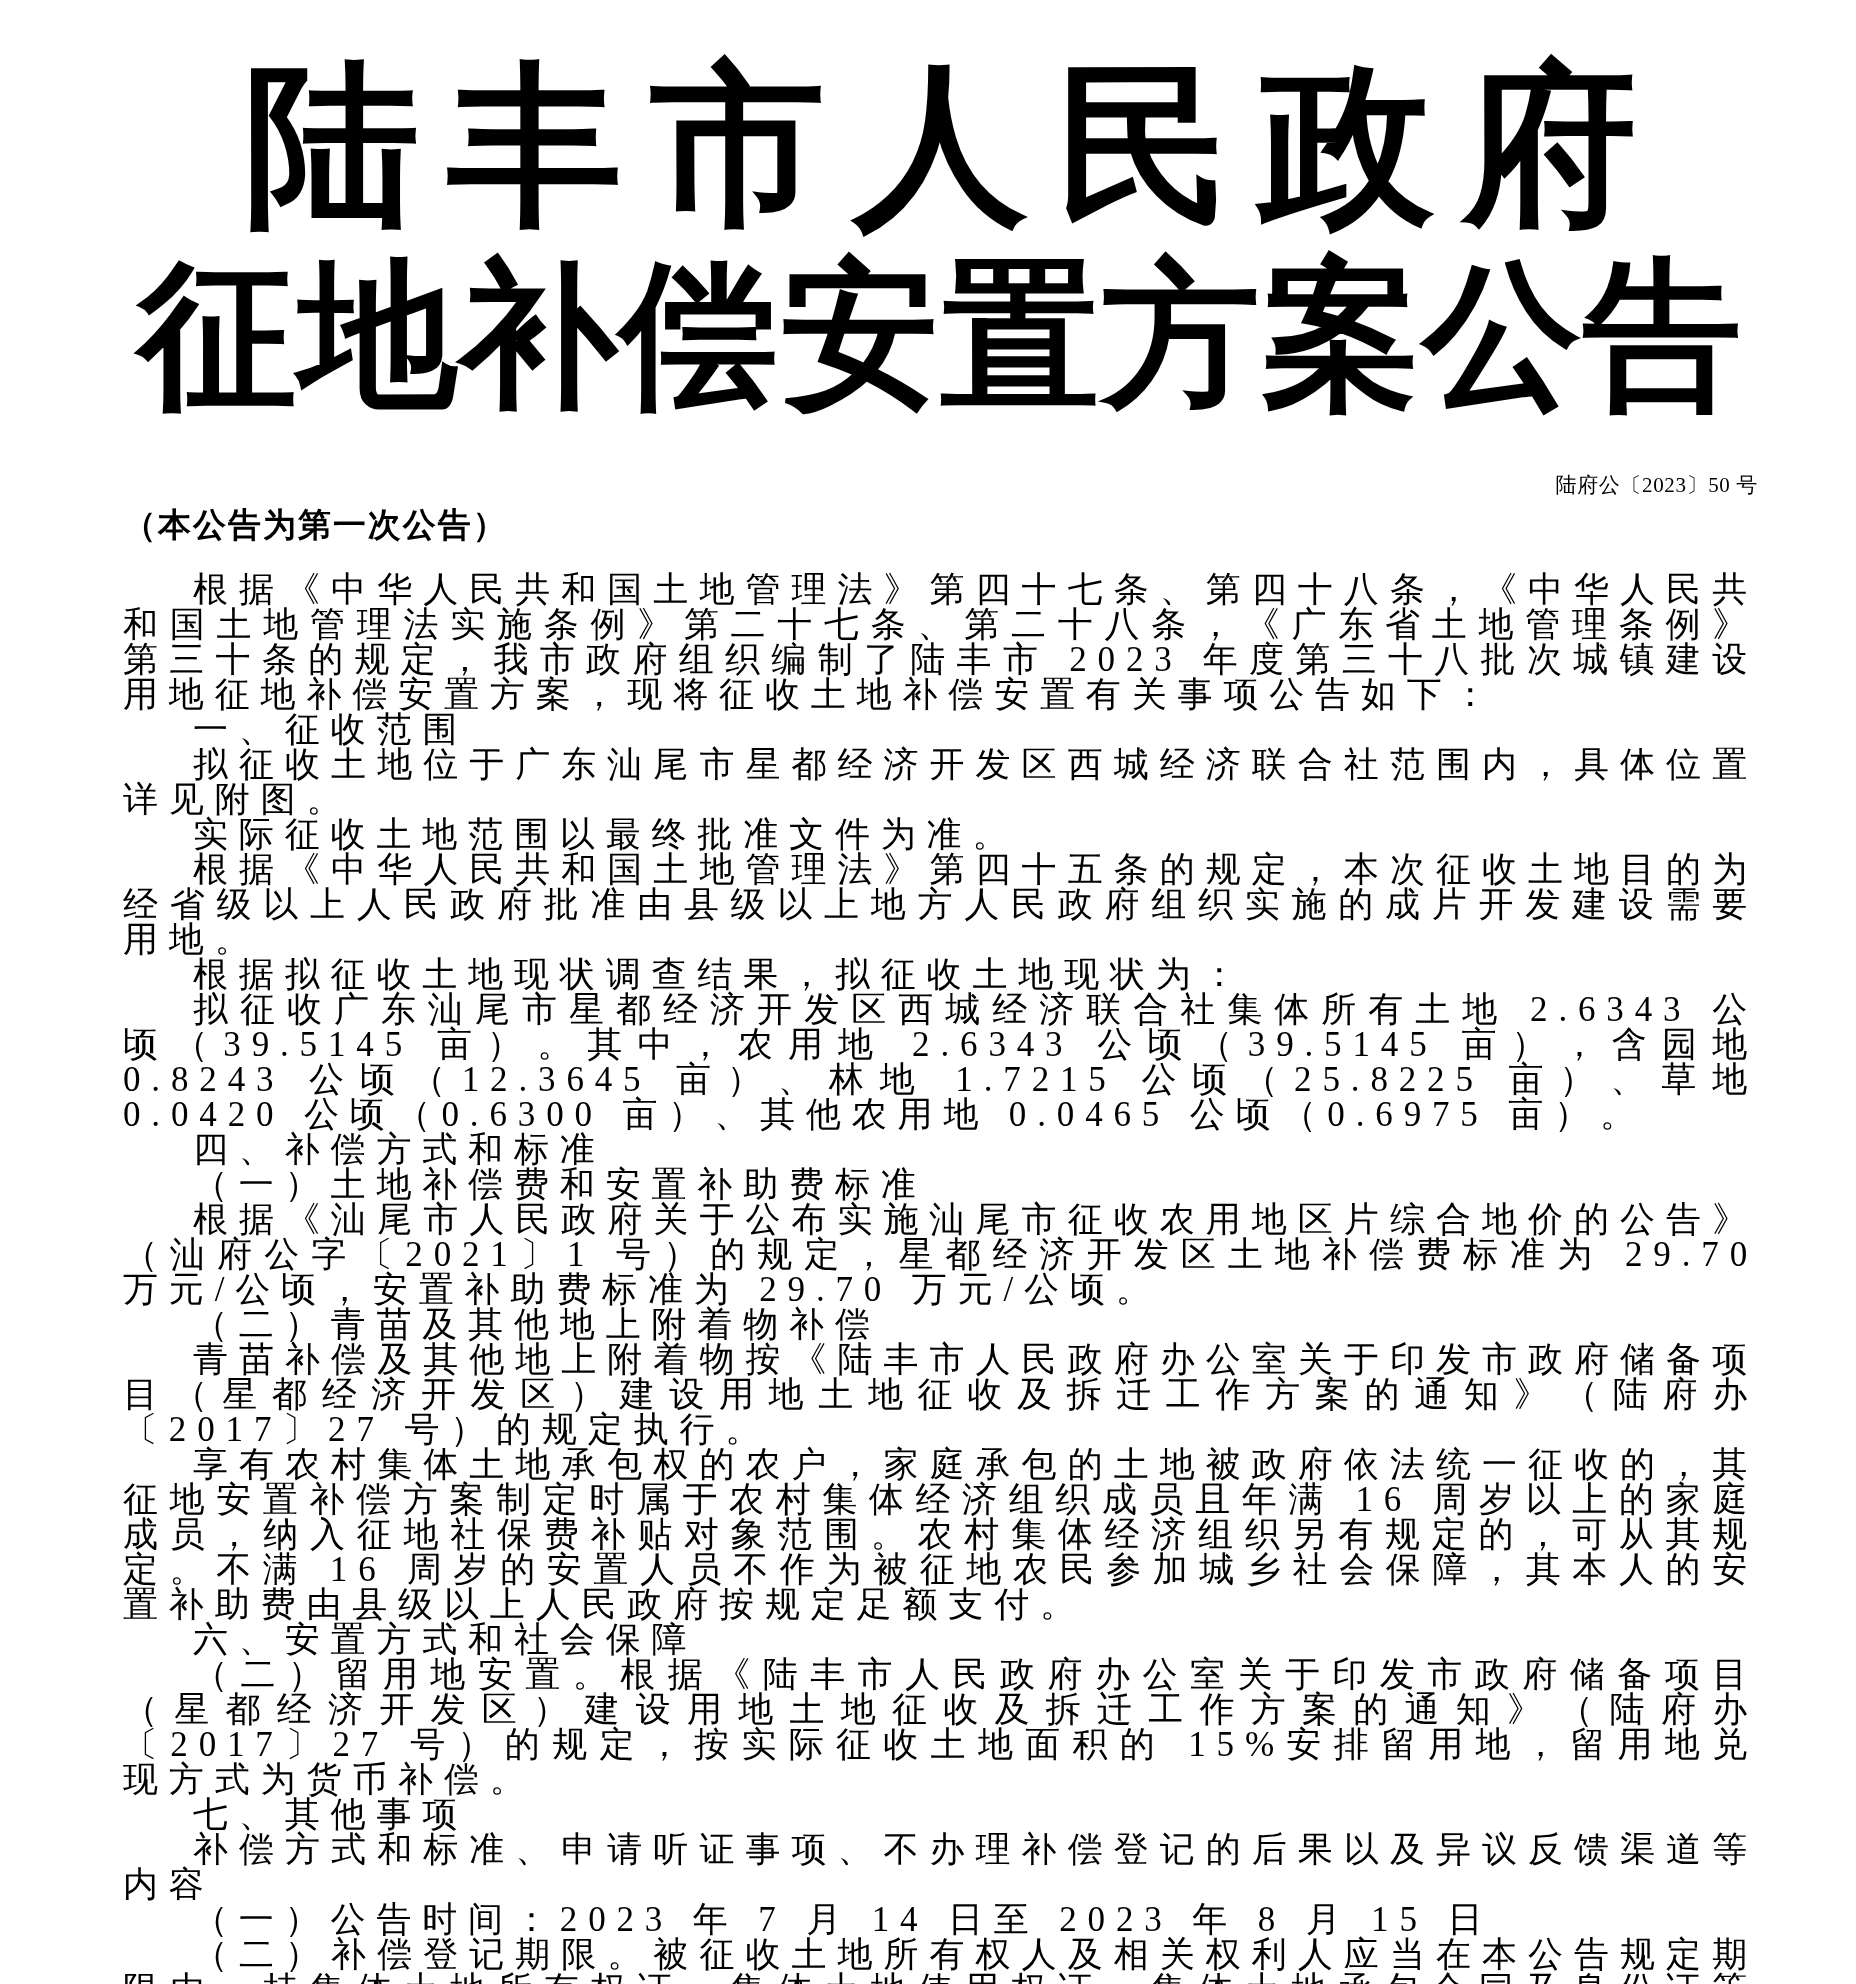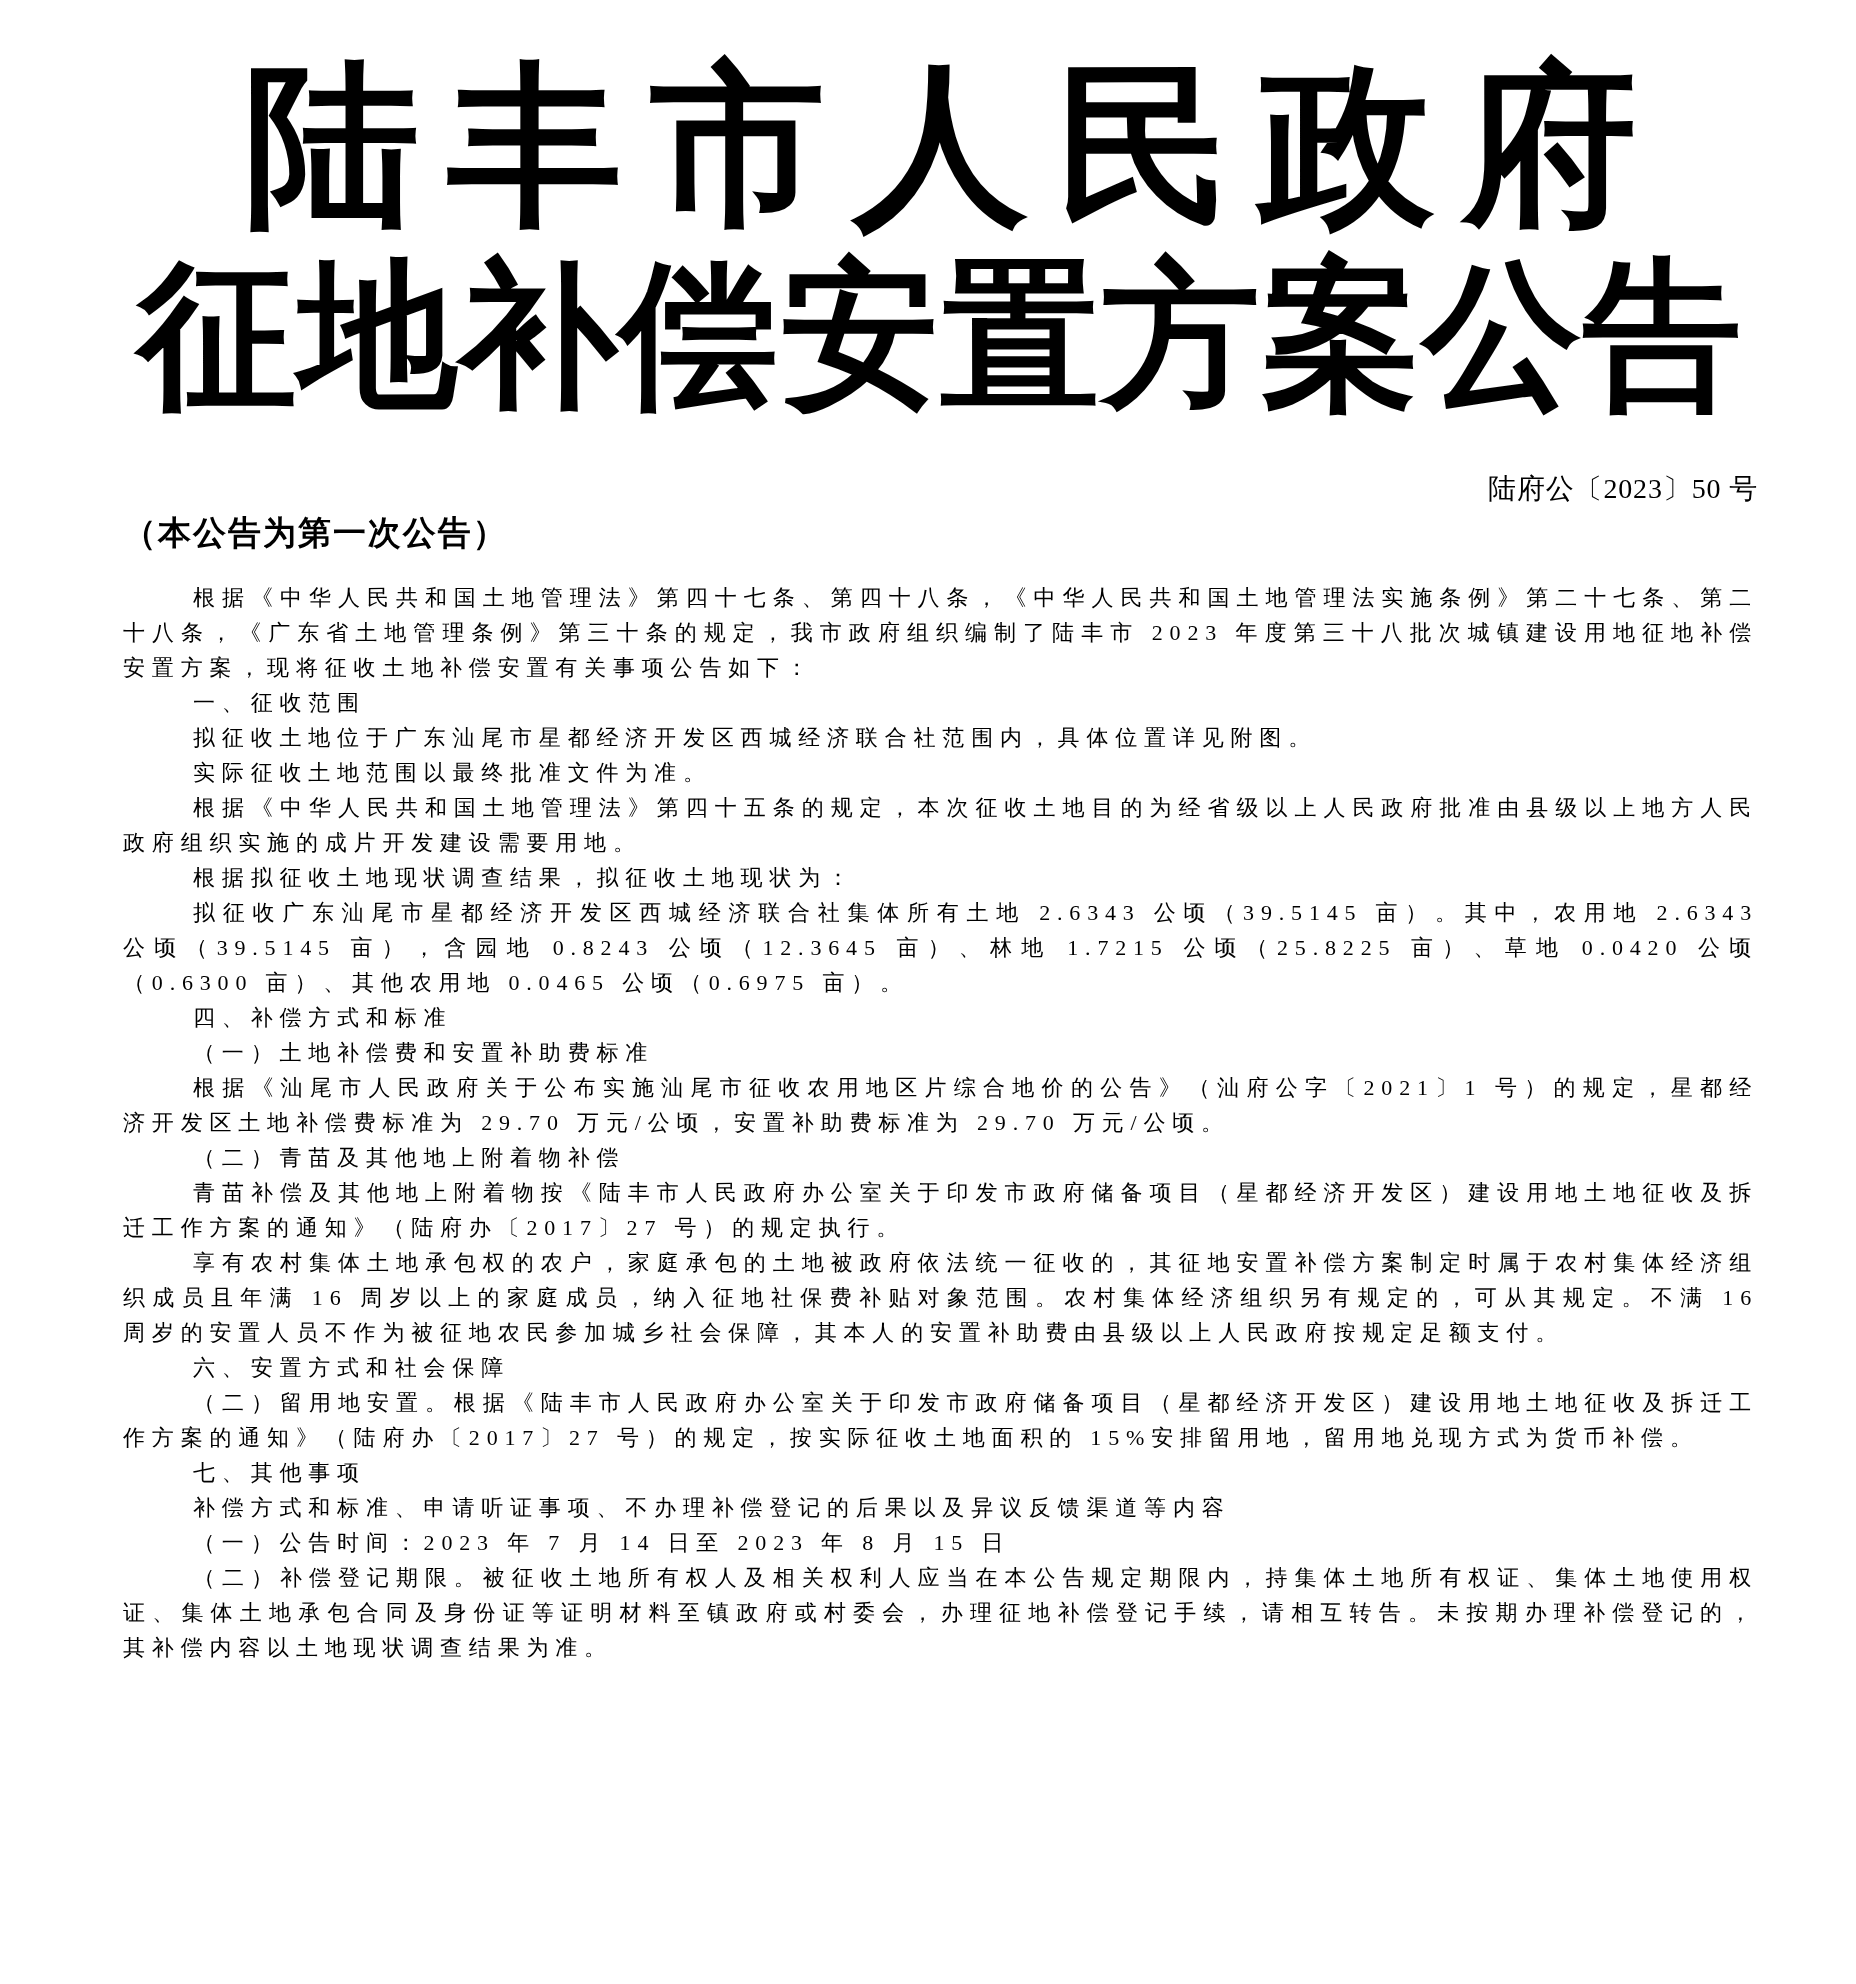--- a/index.html
+++ b/index.html
@@ -27,36 +27,36 @@
     font-size: 159px;
     line-height: 1.0;
     font-weight: 900;
     letter-spacing: 0.01em;
     margin-top: 22px;
     white-space: nowrap;
   }
   .doc-number {
     margin-top: 58px;
     text-align: right;
-    font-size: 28px;
+    font-size: 21px;
     line-height: 1.1;
     letter-spacing: 0.03em;
   }
   .subtitle {
     margin-top: 10px;
     text-align: left;
     font-size: 33px;
     font-weight: bold;
     line-height: 1.15;
     letter-spacing: 0.06em;
   }
   .body-text { margin-top: 27px; }
   .para {
     margin: 0;
-    font-size: 22px;
+    font-size: 35px;
     line-height: 35px;
     letter-spacing: 0.31em;
     text-align: justify;
     text-justify: inter-ideograph;
     text-indent: 70px;
   }
 </style>
 </head>
 <body>
 

